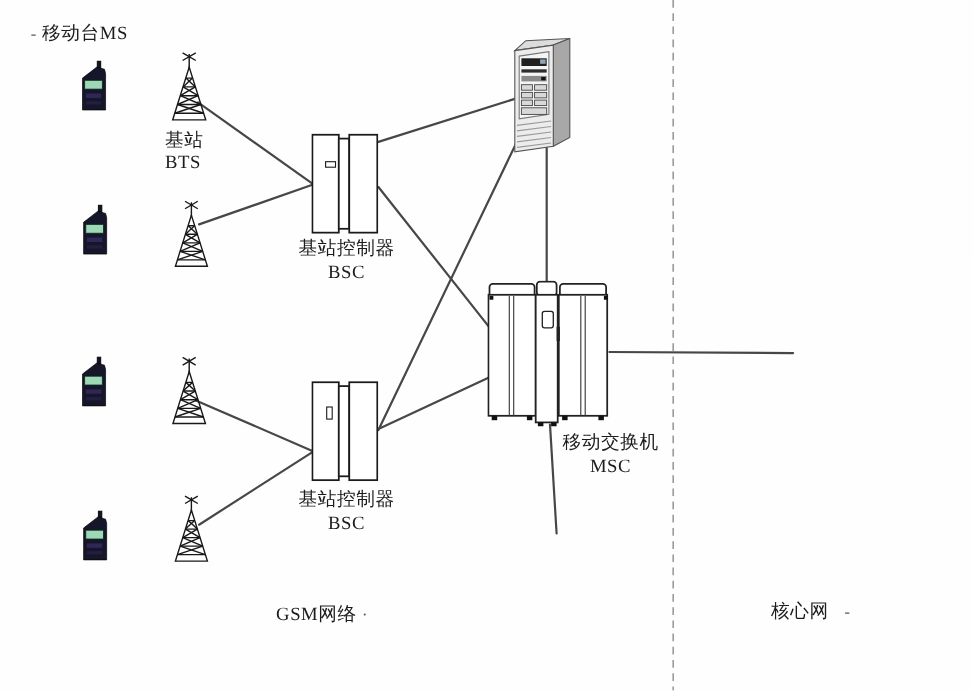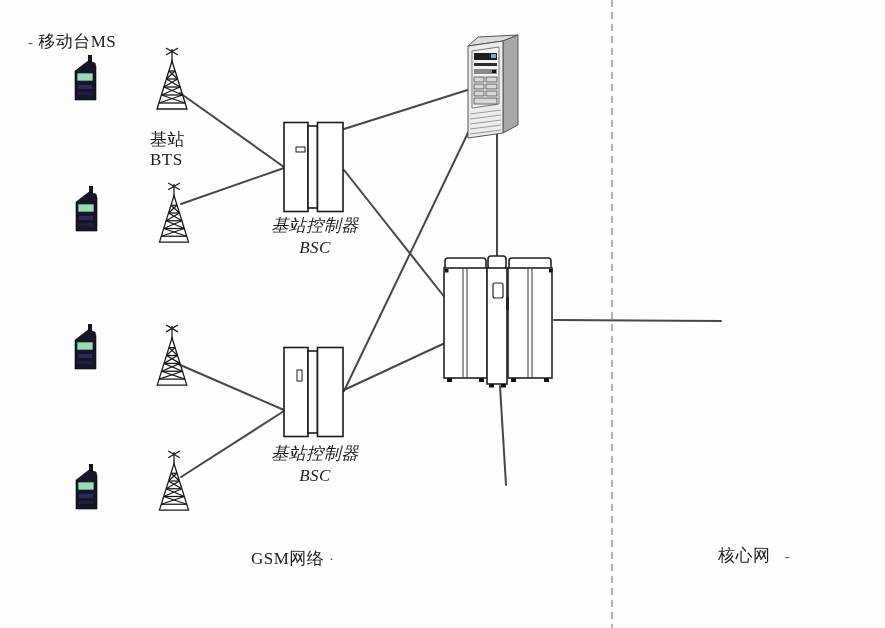--- a/index.html
+++ b/index.html
@@ -16,21 +16,21 @@
   .edge{stroke:#474747;stroke-width:2;stroke-linecap:round;}
   .divider{stroke:#9c9c9c;stroke-width:1.5;stroke-dasharray:7 5;}
   .node{position:absolute;}
   .lbl{
     position:absolute;
     font-size:17px;
     line-height:20px;
     white-space:nowrap;
     letter-spacing:0.5px;
   }
-  .lbl.center{text-align:center;font-style:italic;}
+  .lbl.center{text-align:center;}
   .two-line{line-height:22px;}
   .stray{color:#555;font-size:15px;}
 </style>
 </head>
 <body>
 
 <div class="canvas">
 
   <svg class="edges" id="edges-svg" width="885" height="628">
       <line x1="180" y1="93" x2="284" y2="167" class="edge"></line>
@@ -43,21 +43,21 @@
       <line x1="344" y1="390" x2="445" y2="343" class="edge"></line>
       <line x1="497" y1="133" x2="497" y2="256" class="edge"></line>
       <line x1="554" y1="320" x2="721" y2="321" class="edge"></line>
       <line x1="500" y1="386" x2="506" y2="485" class="edge"></line>
     </svg>
 
   <svg class="layer" width="885" height="628">
     <line class="divider" x1="612" y1="0" x2="612" y2="628"></line>
   </svg>
 
-  <div class="lbl" style="left:28px;top:32px;"><span class="stray">-</span> <span>移动台MS</span></div>
+  <div class="lbl" style="left:28px;top:20px;"><span class="stray">-</span> <span>移动台MS</span></div>
 
   <div class="node" style="left:74px;top:55px;">
     <svg width="23" height="46" viewBox="0 0 23 46">
       <rect x="14" y="0" width="4" height="10" fill="#151520"></rect>
       <polygon points="1,16 14,6 21,8 22,12 22,45 1,45" fill="#16162a" stroke="#000" stroke-width="0.6"></polygon>
       <rect x="3" y="18" width="16" height="8" fill="#9ed8b6" stroke="#0a2a1a" stroke-width="0.7"></rect>
       <rect x="4" y="30" width="14" height="4" fill="#352a5e" opacity="0.85"></rect>
       <rect x="4" y="37" width="14" height="3" fill="#2a2148" opacity="0.7"></rect>
     </svg>
   </div>
@@ -167,21 +167,21 @@
         <line x1="21" y1="24" x2="12.4" y2="32"></line>
       <line x1="12.4" y1="32" x2="26.1" y2="40"></line>
         <line x1="23.6" y1="32" x2="9.9" y2="40"></line>
       <line x1="9.9" y1="40" x2="28.6" y2="48"></line>
         <line x1="26.1" y1="40" x2="7.4" y2="48"></line>
       <line x1="7.4" y1="48" x2="31.1" y2="56"></line>
         <line x1="28.6" y1="48" x2="4.9" y2="56"></line>
     </svg>
   </div>
 
-  <div class="lbl" style="left:150px;top:118px;line-height:20px;margin-top:12px;">
+  <div class="lbl" style="left:150px;top:118px;line-height:20px;">
     <div>基站</div>
     <div>BTS</div>
   </div>
 
   <div class="node" style="left:283px;top:121px;">
     <svg width="61" height="92" viewBox="0 0 61 92" fill="#fff" stroke="#1a1a1a" stroke-width="1.6">
       <rect x="1" y="1.5" width="24" height="89"></rect>
       <rect x="25" y="5" width="9.5" height="82"></rect>
       <rect x="34.5" y="1.5" width="25.5" height="89"></rect>
       <rect x="13" y="26" width="9" height="5" stroke-width="1"></rect>
@@ -258,18 +258,22 @@
           <rect x="106" y="14" width="3.5" height="3.5"></rect>
         <rect x="4" y="123" width="5" height="4"></rect>
           <rect x="36" y="123" width="5" height="4"></rect>
         <rect x="68" y="123" width="5" height="4"></rect>
           <rect x="101" y="123" width="5" height="4"></rect>
         <rect x="46" y="129" width="5" height="3.5"></rect>
           <rect x="58" y="129" width="5" height="3.5"></rect>
       </g>
     </svg>
   </div>
+  <div class="lbl center two-line" style="left:505px;top:391px;width:100px;">
+    <div>移动交换机</div>
+    <div>MSC</div>
+  </div>
 
 
   <div class="lbl" style="left:251px;top:549px;"><span>GSM网络</span> <span class="stray">·</span></div>
-  <div class="lbl" style="left:718px;top:546px;"><span>核心网</span>&nbsp;&nbsp;&nbsp;<span class="stray">-</span></div>
+  <div class="lbl" style="left:701px;top:546px;"><span>核心网</span>&nbsp;&nbsp;&nbsp;<span class="stray">-</span></div>
 
 </div>
 
 </body></html>

